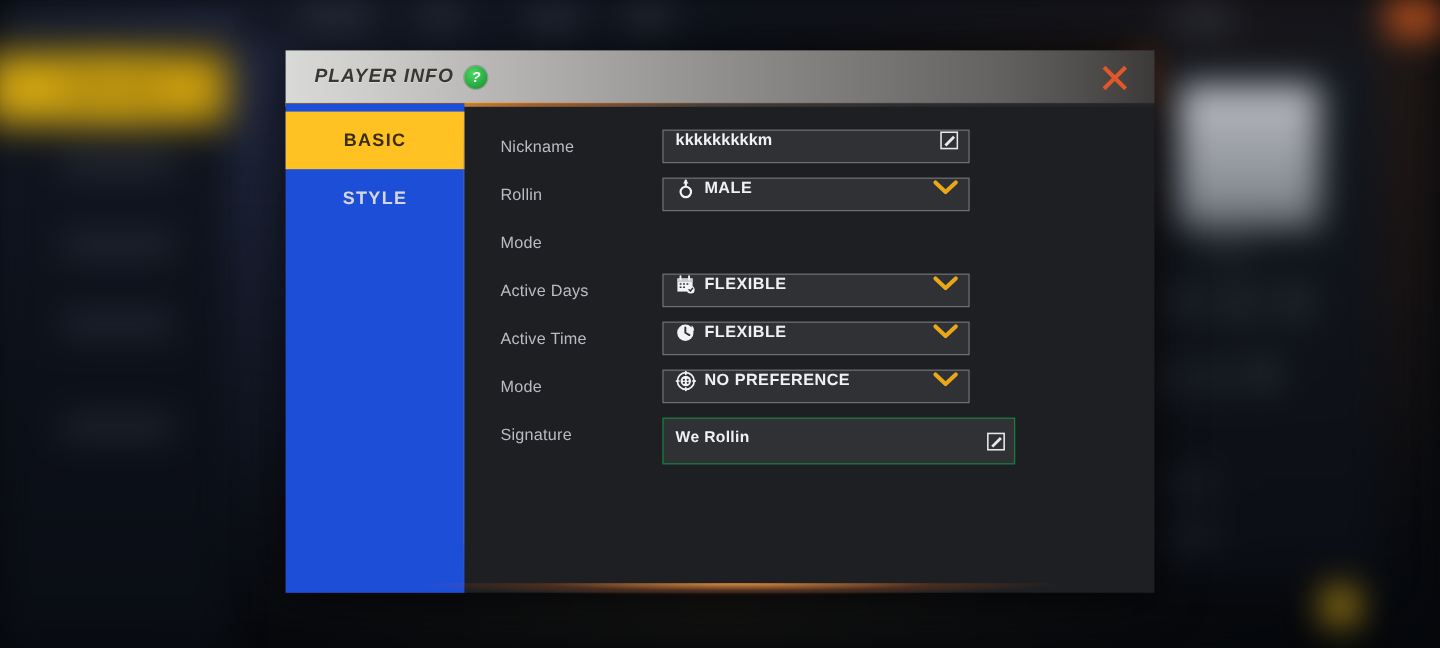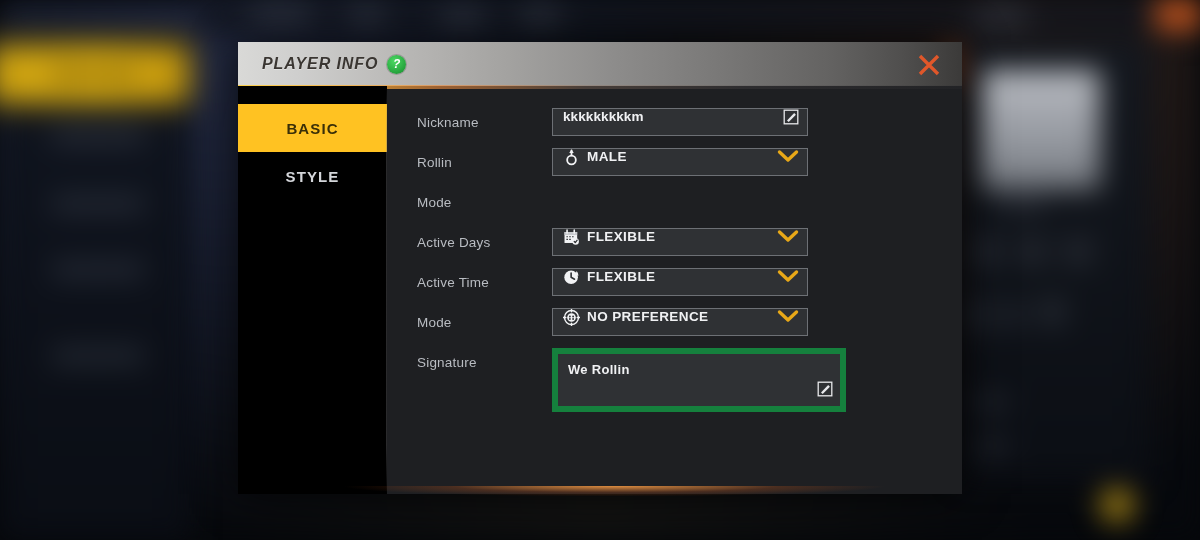--- a/index.html
+++ b/index.html
@@ -79,21 +79,21 @@
   }
   .close-btn {
     position:absolute; right:14px; top:8px; width:38px; height:30px;
     display:flex; align-items:center; justify-content:center; cursor:pointer;
   }
   .close-btn svg { display:block; }
 
   .body { display:flex; height:408px; }
 
   .sidebar {
-    width:149px; background:#000000; padding-top:18px; flex:0 0 149px;
+    width:149px; background:#1d4ed8; padding-top:7px; flex:0 0 149px;
     position:relative;
   }
   .sidebar::after {
     content:""; position:absolute; right:0; top:0; bottom:0; width:1px;
     background:linear-gradient(180deg, rgba(120,120,126,0) 0%, rgba(120,120,126,.35) 12%, rgba(120,120,126,.35) 88%, rgba(120,120,126,0) 100%);
   }
   .tab {
     height:48px; display:flex; align-items:center; justify-content:center;
     font-size:15px; font-weight:bold; letter-spacing:1.1px; cursor:pointer;
     color:#d4d6da;
@@ -116,21 +116,21 @@
   }
   .field-val {
     flex:1; font-size:13.5px; font-weight:bold; color:#f0f1f3;
     letter-spacing:.4px; white-space:nowrap; overflow:hidden;
   }
   .field-val.plain { font-weight:bold; letter-spacing:.1px; }
   .leading-icon { flex:0 0 17px; width:17px; height:17px; margin-right:7px; display:block; }
   .trail { flex:0 0 auto; display:flex; align-items:center; }
   .chev { display:block; }
   .sigbox {
-    width:294px; height:64px; background:#2f3134; border:6px solid #15803d;
+    width:294px; height:39px; background:#2f3134; border:1px solid #15803d;
     position:relative; padding:6px 10px; cursor:pointer;
   }
   .sig-text { font-size:13px; font-weight:bold; color:#f0f1f3; letter-spacing:.3px; }
   .sig-edit { position:absolute; right:7px; bottom:5px; }
 </style>
 </head>
 <body>
 
 <div id="root">
 

